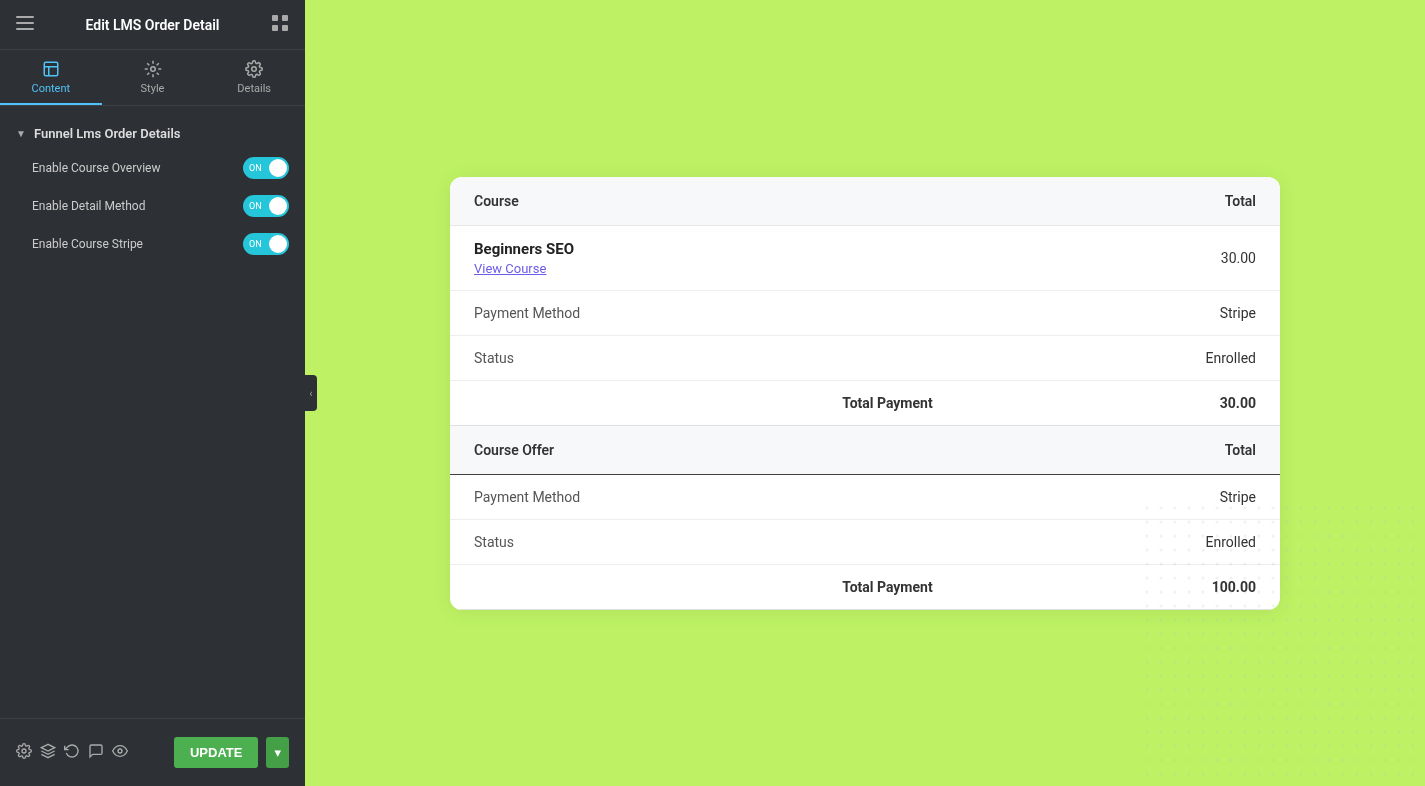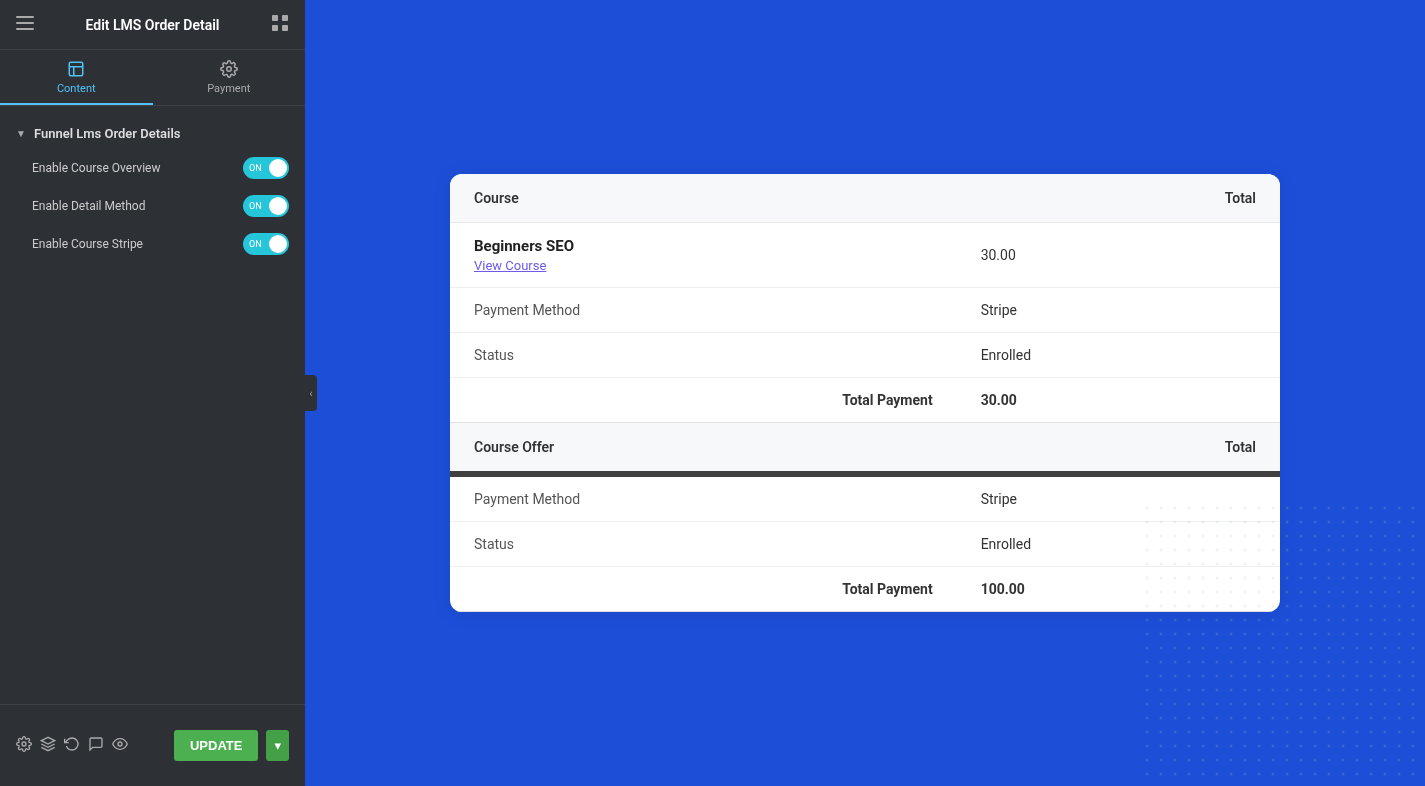--- a/index.html
+++ b/index.html
@@ -134,21 +134,21 @@
       font-size: 9px;
       color: #fff;
       font-weight: normal;
       pointer-events: none;
     }
 
     
     .sidebar-bottom {
       margin-top: auto;
       border-top: 1px solid #3d4045;
-      padding: 25px 16px;
+      padding: 18px 16px;
       display: flex;
       align-items: center;
       gap: 8px;
     }
 
     .update-btn {
       background: #4caf50;
       color: #fff;
       border: none;
       padding: 8px 16px;
@@ -190,21 +190,21 @@
       justify-content: center;
       cursor: pointer;
       color: #aaa;
       font-size: 10px;
       z-index: 10;
     }
 
     
     .main-content {
       flex: 1;
-      background: #1d4ed8;
+      background: #bef264;
       display: flex;
       align-items: center;
       justify-content: center;
       padding: 30px;
       position: relative;
       overflow: hidden;
     }
 
     
     .dots-pattern {
@@ -248,20 +248,21 @@
     }
 
     .order-table td {
       padding: 14px 24px;
       font-size: 14px;
       color: #555;
       border-bottom: 1px solid #eee;
     }
 
     .order-table td:last-child {
+      text-align: right;
       color: #333;
     }
 
     .course-title {
       font-weight: 700;
       font-size: 15px;
       color: #222;
       display: block;
       margin-bottom: 2px;
     }
@@ -280,21 +281,21 @@
       border-bottom: 1px solid #e0e0e0;
     }
 
     .section-divider th {
       background: #f7f8fa;
       font-weight: 600;
       font-size: 14px;
       color: #333;
       padding: 16px 24px;
       border-top: 1px solid #e0e0e0;
-      border-bottom: 6px solid #404040;
+      border-bottom: 1px solid #404040;
     }
 
     .section-divider th:last-child {
       text-align: right;
     }
   </style>
 </head>
 <body>
 
 <div class="sidebar">
@@ -323,23 +324,30 @@
       <svg viewBox="0 0 24 24" fill="none" stroke="#4fc3f7" stroke-width="2">
         <rect x="3" y="3" width="18" height="18" rx="2"></rect>
         <line x1="3" y1="9" x2="21" y2="9"></line>
         <line x1="9" y1="21" x2="9" y2="9"></line>
       </svg>
       <span>Content</span>
     </div>
     <div class="sidebar-tab">
       <svg viewBox="0 0 24 24" fill="none" stroke="#aaa" stroke-width="2">
         <circle cx="12" cy="12" r="3"></circle>
+        <path d="M12 1v4M12 19v4M4.22 4.22l2.83 2.83M16.95 16.95l2.83 2.83M1 12h4M19 12h4M4.22 19.78l2.83-2.83M16.95 7.05l2.83-2.83"></path>
+      </svg>
+      <span>Style</span>
+    </div>
+    <div class="sidebar-tab">
+      <svg viewBox="0 0 24 24" fill="none" stroke="#aaa" stroke-width="2">
+        <circle cx="12" cy="12" r="3"></circle>
         <path d="M19.4 15a1.65 1.65 0 0 0 .33 1.82l.06.06a2 2 0 0 1-2.83 2.83l-.06-.06a1.65 1.65 0 0 0-1.82-.33 1.65 1.65 0 0 0-1 1.51V21a2 2 0 0 1-4 0v-.09A1.65 1.65 0 0 0 9 19.4a1.65 1.65 0 0 0-1.82.33l-.06.06a2 2 0 0 1-2.83-2.83l.06-.06A1.65 1.65 0 0 0 4.68 15a1.65 1.65 0 0 0-1.51-1H3a2 2 0 0 1 0-4h.09A1.65 1.65 0 0 0 4.6 9a1.65 1.65 0 0 0-.33-1.82l-.06-.06a2 2 0 0 1 2.83-2.83l.06.06A1.65 1.65 0 0 0 9 4.68a1.65 1.65 0 0 0 1-1.51V3a2 2 0 0 1 4 0v.09a1.65 1.65 0 0 0 1 1.51 1.65 1.65 0 0 0 1.82-.33l.06-.06a2 2 0 0 1 2.83 2.83l-.06.06A1.65 1.65 0 0 0 19.4 9a1.65 1.65 0 0 0 1.51 1H21a2 2 0 0 1 0 4h-.09a1.65 1.65 0 0 0-1.51 1z"></path>
       </svg>
-      <span>Payment</span>
+      <span>Details</span>
     </div>
   </div>
 
   <div class="sidebar-section">
     <div class="section-header">
       <span class="arrow">▼</span>
       <span>Funnel Lms Order Details</span>
     </div>
 
     <div class="toggle-row">

